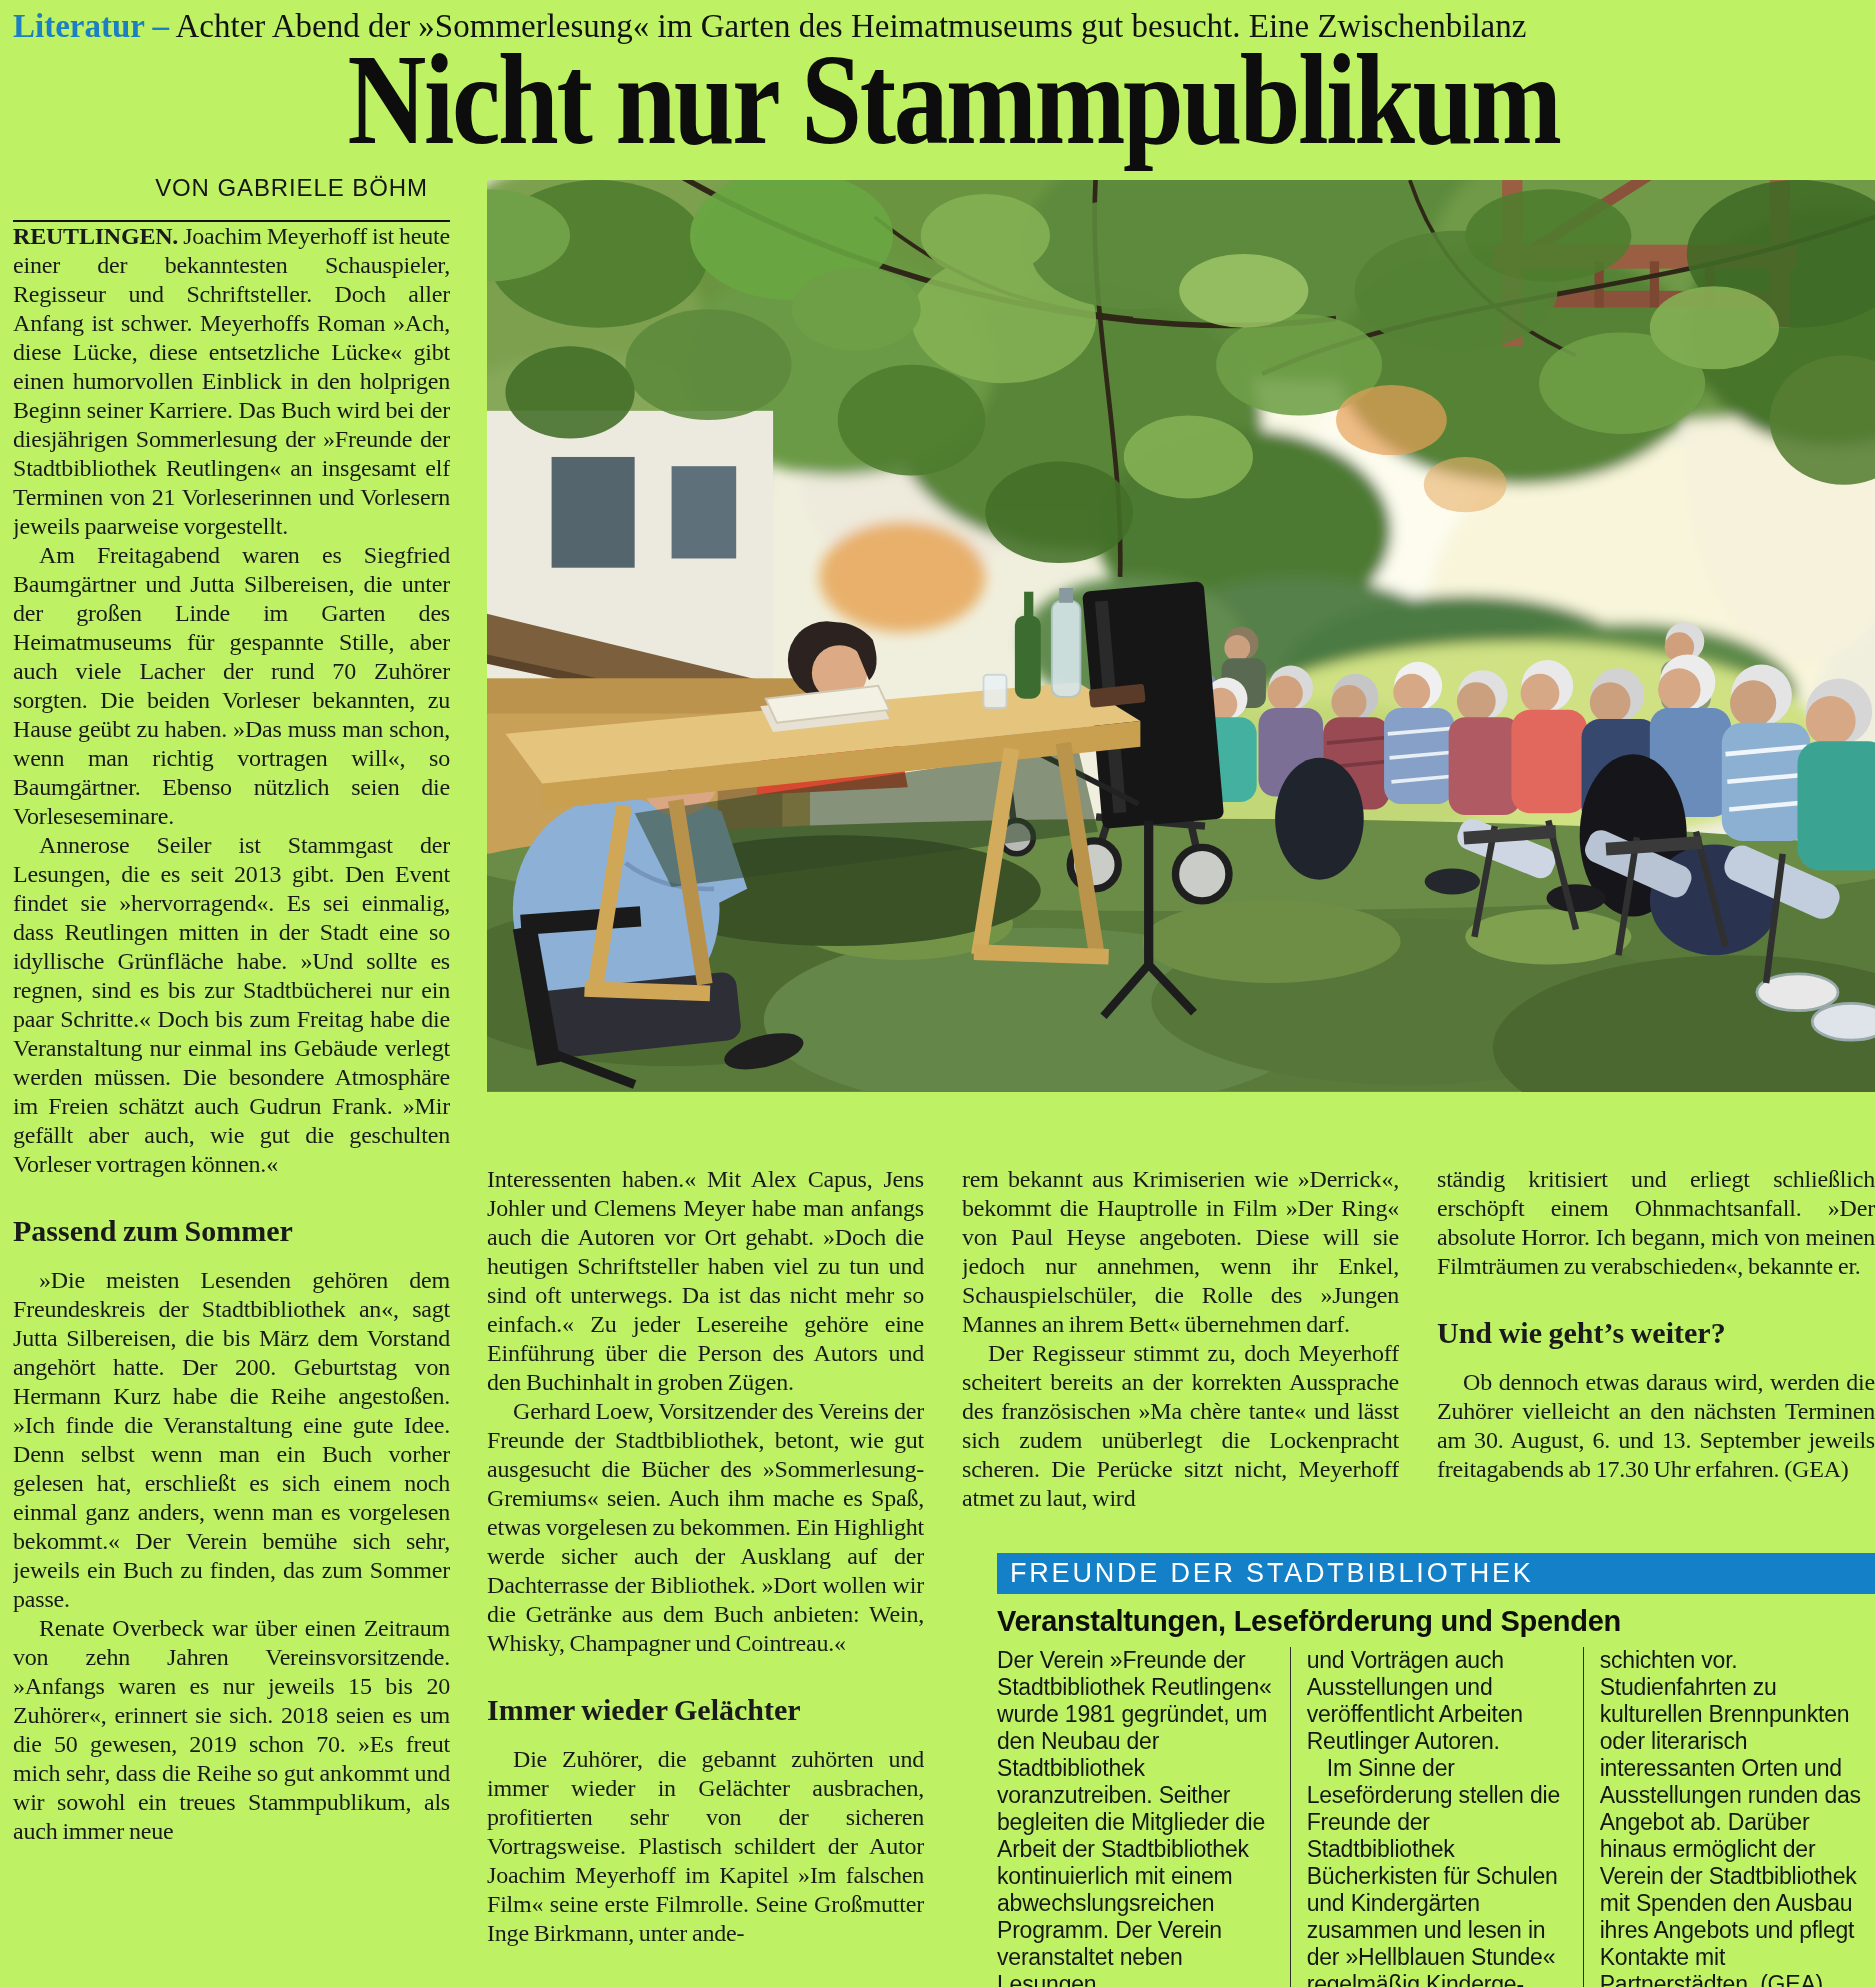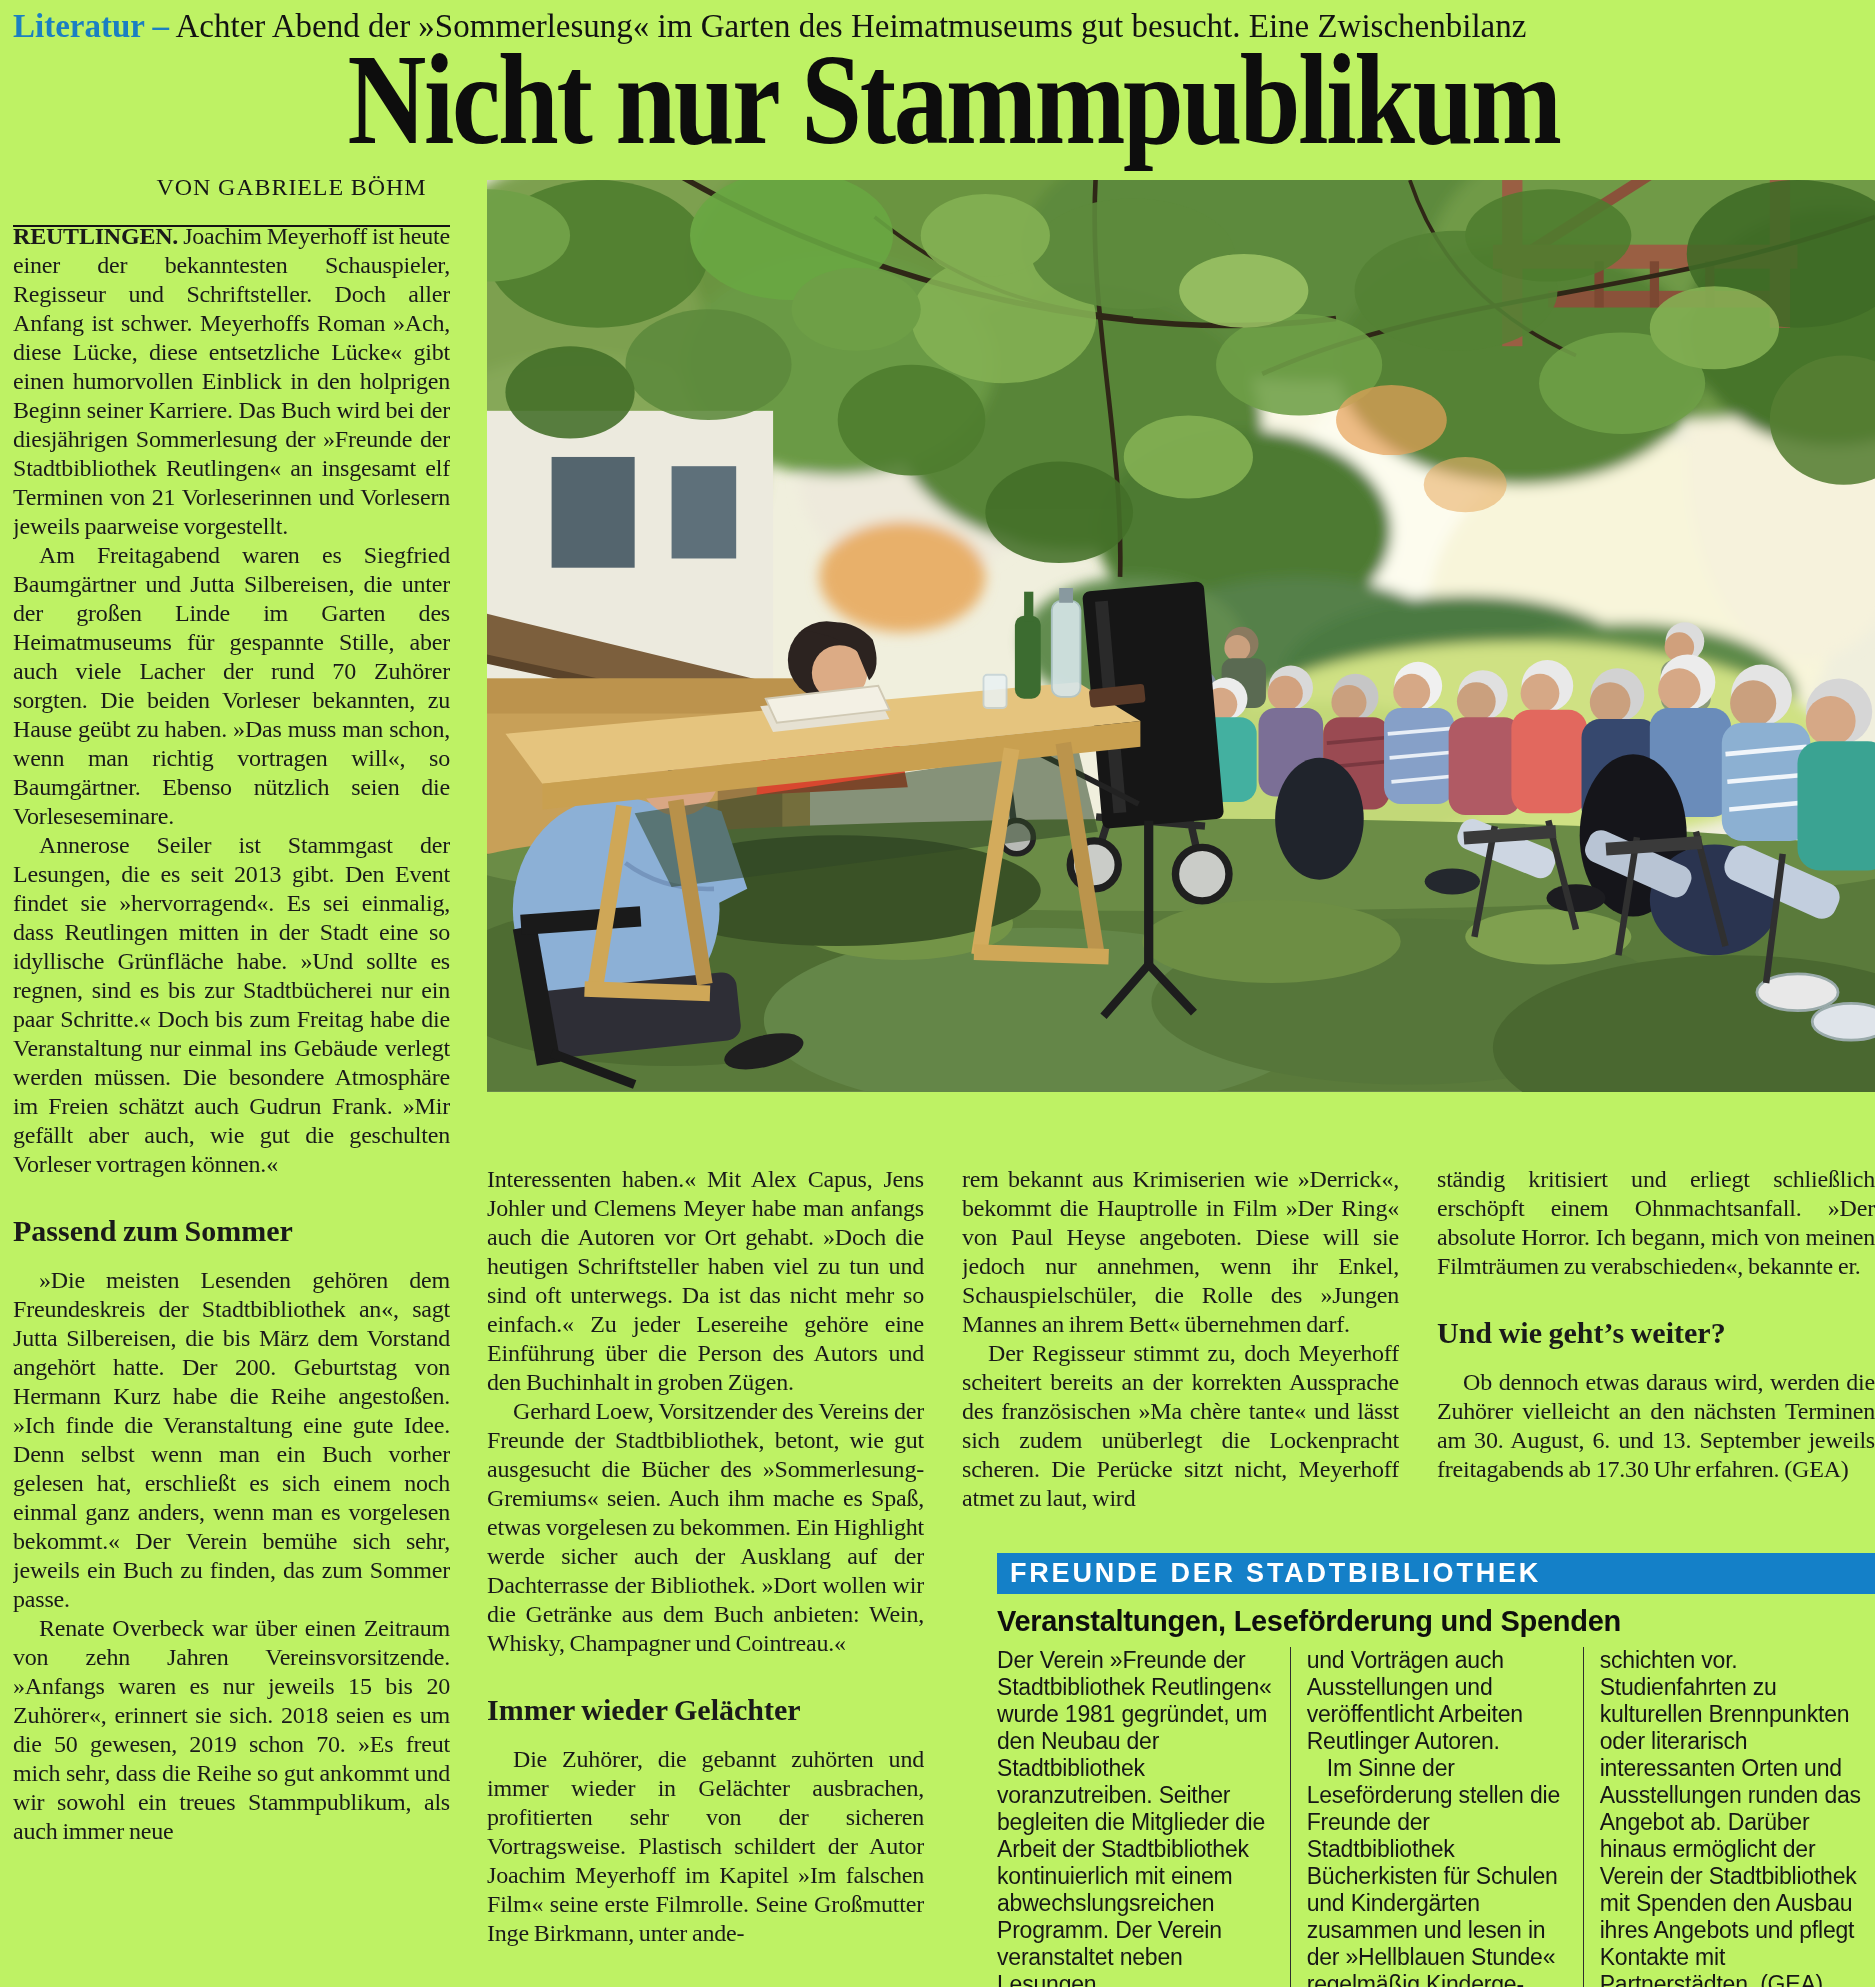--- a/index.html
+++ b/index.html
@@ -7,44 +7,44 @@
   .page{position:relative;width:1875px;height:1987px;background:#bef264;overflow:hidden;
         font-family:"Liberation Serif",serif;color:#1a1a1a;}
   
   .kicker{position:absolute;left:13px;top:5.5px;width:1846px;font-size:33px;line-height:41px;
           color:#121212;white-space:nowrap;}
   .kicker .topic{color:#1b7fc2;font-weight:700;}
   .headline{position:absolute;left:16px;top:44px;width:1875px;text-align:center;}
   .headline .inner{display:inline-block;font-family:"Liberation Serif",serif;font-weight:700;
           font-size:130px;line-height:111px;letter-spacing:-2.8px;white-space:nowrap;
           transform:scaleX(.84);transform-origin:center;color:#0d0d0d;}
-  .byline{position:absolute;left:13px;top:174px;width:437px;font-family:Liberation Serif, serif;
+  .byline{position:absolute;left:13px;top:174px;width:437px;font-family:Liberation Sans, sans-serif;
           font-size:24px;letter-spacing:0.9px;color:#161616;text-align:center;padding-left:120px;
-          border-bottom:2.8px solid #131313;padding-bottom:24px;}
+          border-bottom:2.8px solid #131313;padding-bottom:18px;}
   
   .col{position:absolute;font-size:24px;line-height:29px;text-align:justify;
        letter-spacing:-0.2px;word-spacing:-0.9px;hyphens:auto;}
   .col p{margin:0;}
   .col p.ind{text-indent:26px;}
   .col .lead{font-weight:700;}
   .subhead{font-weight:700;font-size:30px;line-height:33px;margin:35px 0 18.5px 0;text-align:left;
            letter-spacing:0;}
   #col-left{left:13px;top:222px;width:437px;height:1763px;overflow:hidden;}
   #col-b1{left:487px;top:1165px;width:437px;height:822px;overflow:hidden;}
   #col-b2{left:962px;top:1165px;width:437px;height:388px;overflow:hidden;}
   #col-b3{left:1437px;top:1165px;width:438px;height:388px;overflow:hidden;}
   
   .photo{position:absolute;left:487px;top:180px;width:1388px;height:912px;overflow:hidden;background:#e9e8d6;}
   .caption-row{position:absolute;left:487px;top:1100px;width:1388px;display:flex;
        justify-content:space-between;align-items:baseline;font-family:"Liberation Sans",sans-serif;}
   .caption{font-style:italic;font-size:25px;line-height:29.5px;color:#101010;letter-spacing:-0.3px;}
   .credit{font-size:21px;font-weight:700;color:#101010;letter-spacing:0.5px;white-space:nowrap;}
   
   .infobox{position:absolute;left:997px;top:1553px;width:879px;font-family:"Liberation Sans",sans-serif;}
-  .infobox-bar{height:41px;background:#1480c8;color:#fff;font-weight:700;font-size:27px;
+  .infobox-bar{height:41px;background:#1480c8;color:#fff;font-weight:400;font-size:27px;
        line-height:41px;letter-spacing:2.8px;padding-left:13px;}
   .infobox-title{font-weight:700;font-size:29px;line-height:33px;color:#0e0e0e;margin:11px 0 9.2px 0;
        letter-spacing:-0.3px;}
   .infobox-cols{display:flex;height:347px;overflow:hidden;}
   .infobox-col{width:293px;font-size:23px;line-height:27px;color:#161616;letter-spacing:-0.2px;}
   .infobox-col p{margin:0;}
   .infobox-col p.ind{text-indent:20px;}
   .infobox-col + .infobox-col{border-left:1.8px solid #2e2e2e;padding-left:15.7px;}
   .infobox-col:first-child{padding-right:15.7px;}
   .infobox-col:nth-child(2){padding-right:15.7px;}

